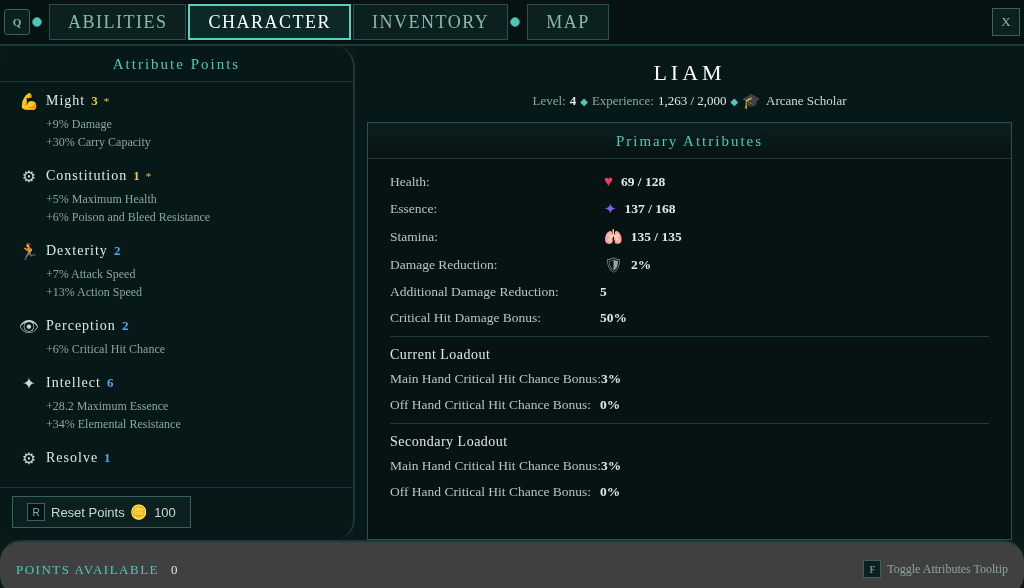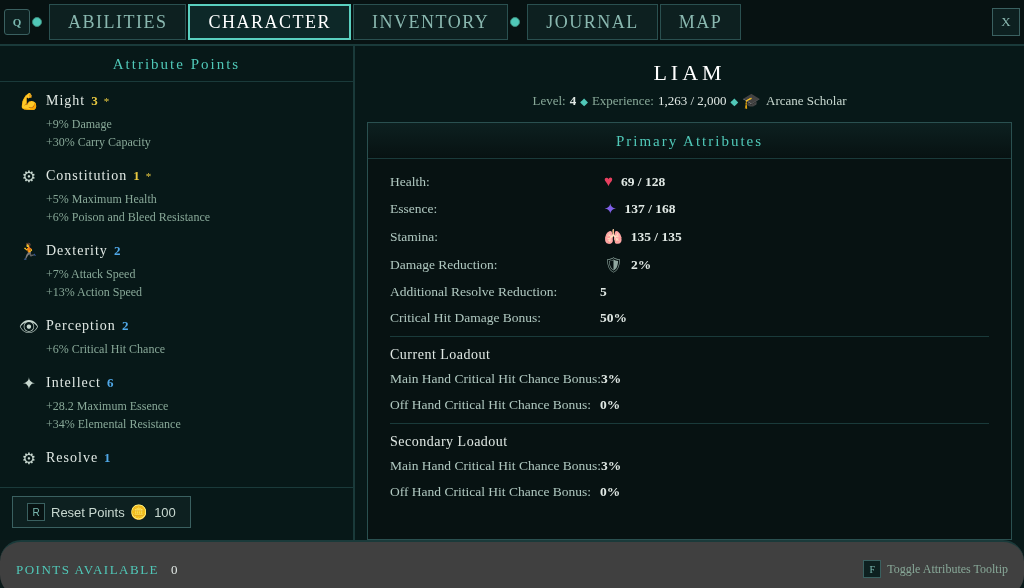--- a/index.html
+++ b/index.html
@@ -76,20 +76,21 @@
 
     
     .left-panel {
       width: 355px;
       min-width: 355px;
       background: #071818;
       border-right: 2px solid #1a3a3a;
       padding: 0 0 8px 0;
       display: flex;
       flex-direction: column;
+      border-radius: 21px;
     }
     .panel-title {
       text-align: center;
       color: #50c8b8;
       font-size: 15px;
       letter-spacing: 2px;
       padding: 10px 0 8px;
       border-bottom: 1px solid #1a3a3a;
     }
     .attributes-list {
@@ -321,23 +322,20 @@
   <div class="nav-tab">
     <span>ABILITIES</span>
   </div>
   <div class="nav-tab active">
     <span>CHARACTER</span>
   </div>
   <div class="nav-tab">
     <span>INVENTORY</span>
   </div>
   <div class="nav-dot"></div>
-  <div class="nav-tab">
-    <span>JOURNAL</span>
-  </div>
   <div class="nav-tab">
     <span>MAP</span>
   </div>
   <div class="nav-spacer"></div>
   <div class="nav-close">
     <span>X</span>
   </div>
 </div>
 
 <div class="main-layout">
@@ -467,21 +465,21 @@
           <span class="attr-row-value">135 / 135</span>
         </div>
 
         <div class="attr-row">
           <span class="attr-row-label">Damage Reduction:</span>
           <span class="attr-row-icon shield-icon">🛡</span>
           <span class="attr-row-value">2%</span>
         </div>
 
         <div class="attr-row">
-          <span class="attr-row-label">Additional Resolve Reduction:</span>
+          <span class="attr-row-label">Additional Damage Reduction:</span>
           <span class="attr-row-value">5</span>
         </div>
 
 
         <div class="attr-row">
           <span class="attr-row-label">Critical Hit Damage Bonus:</span>
           <span class="attr-row-value">50%</span>
         </div>
 
         <hr class="section-divider">

